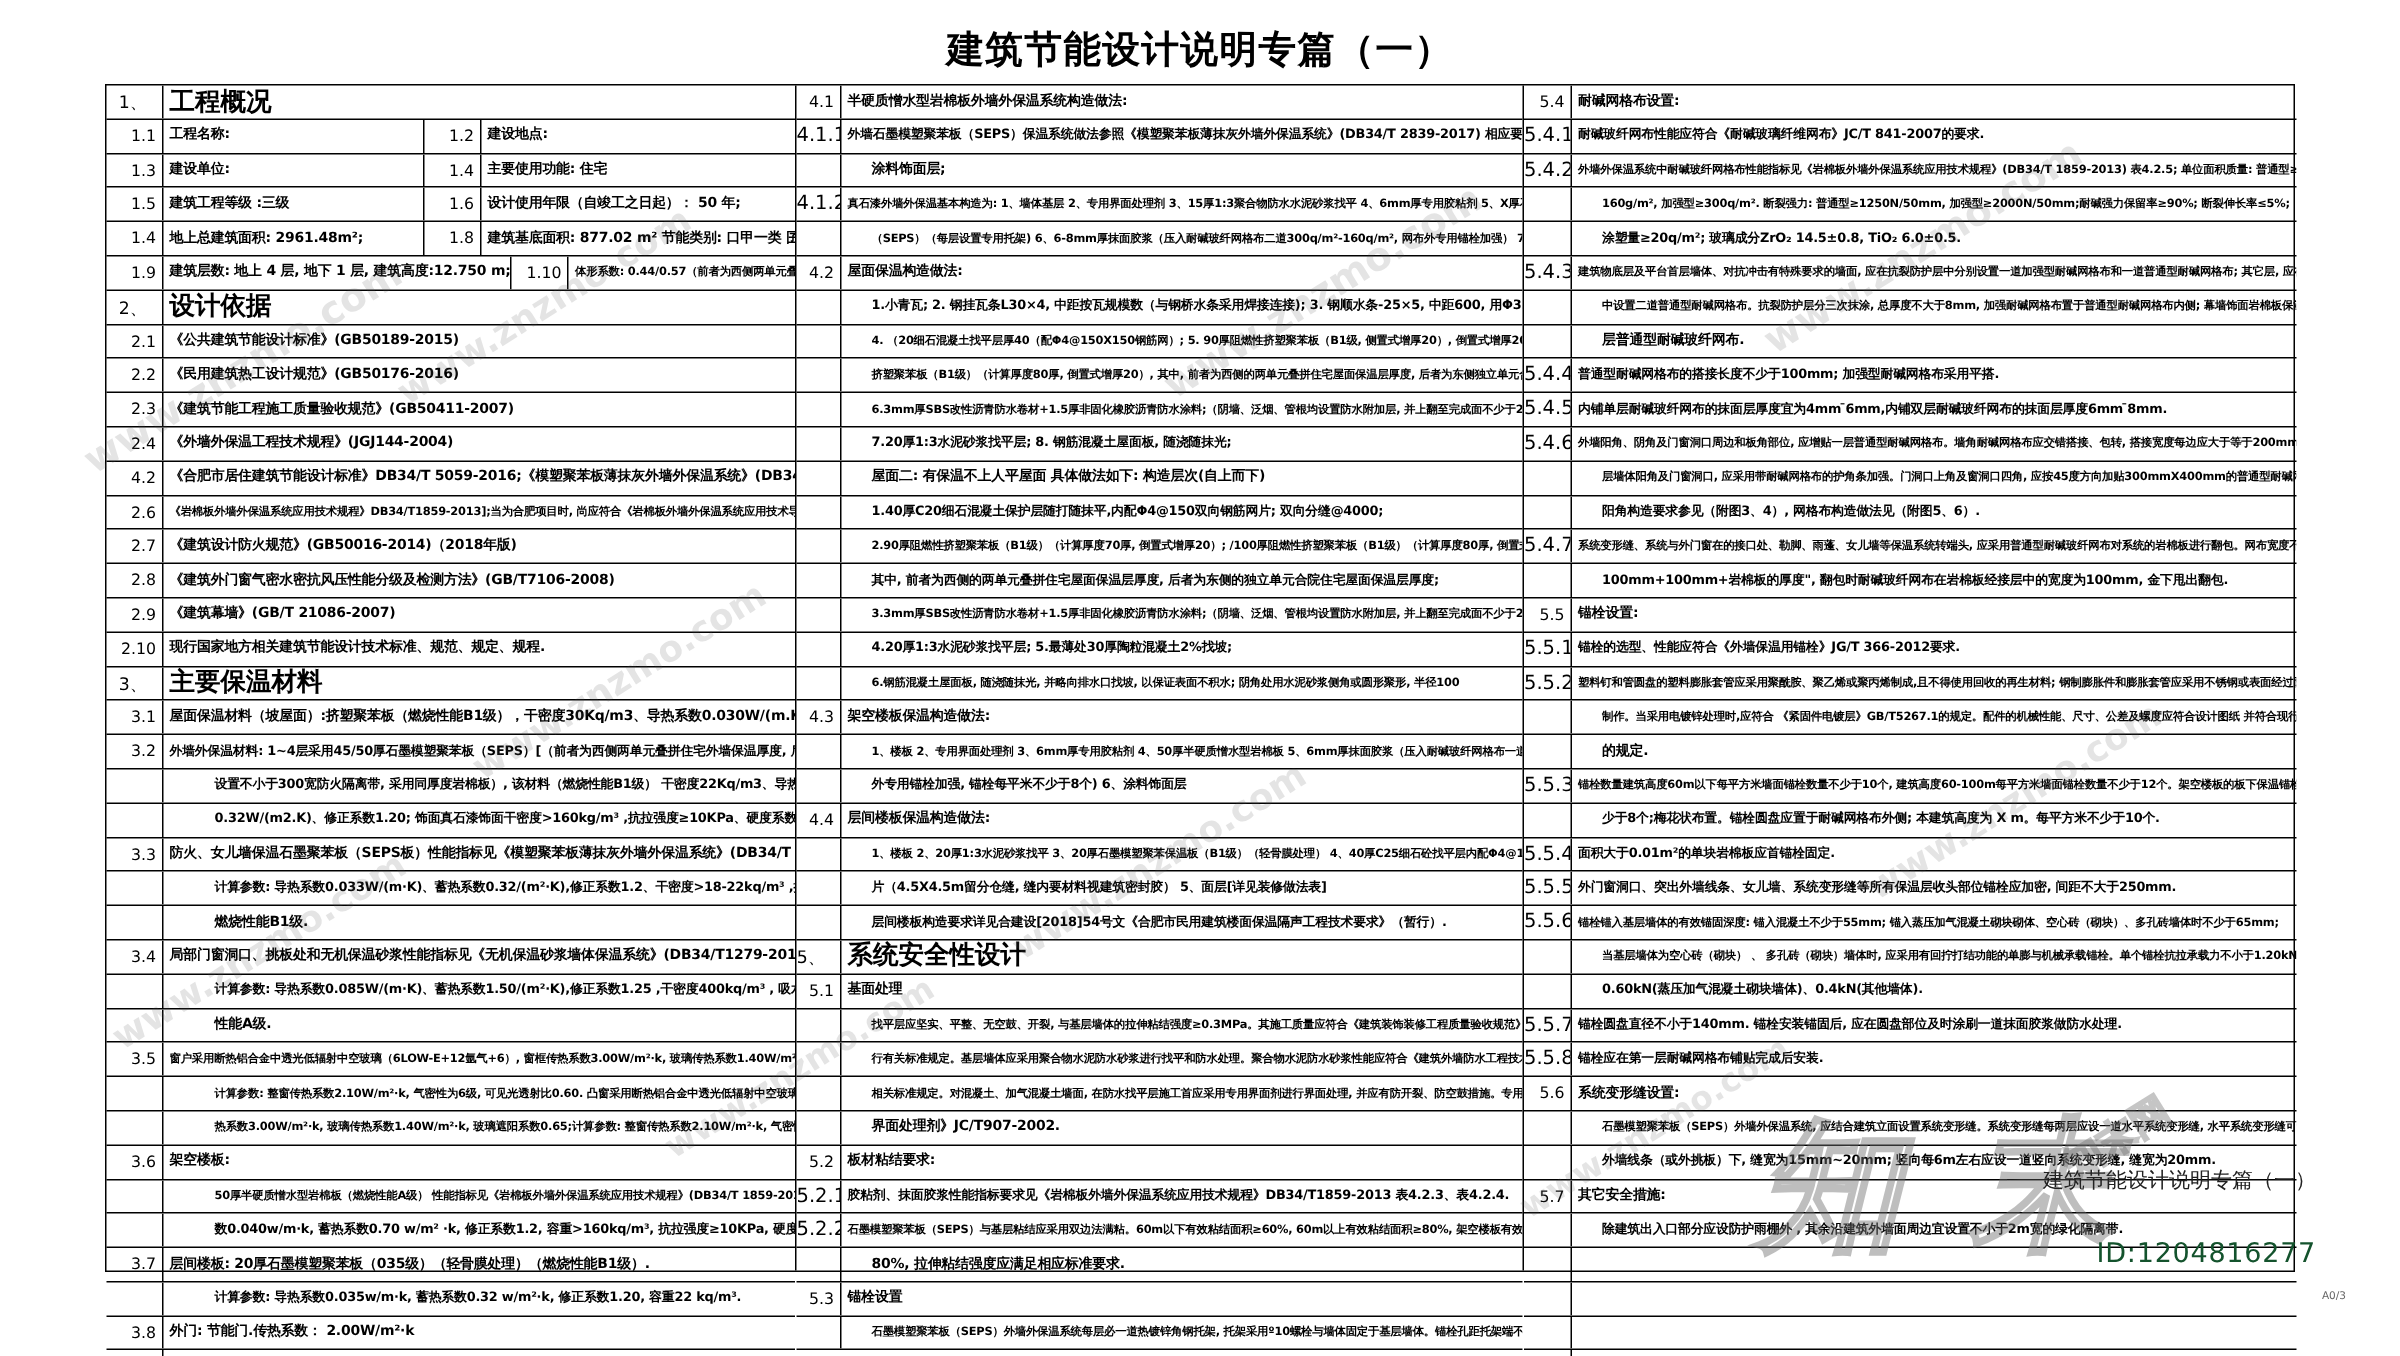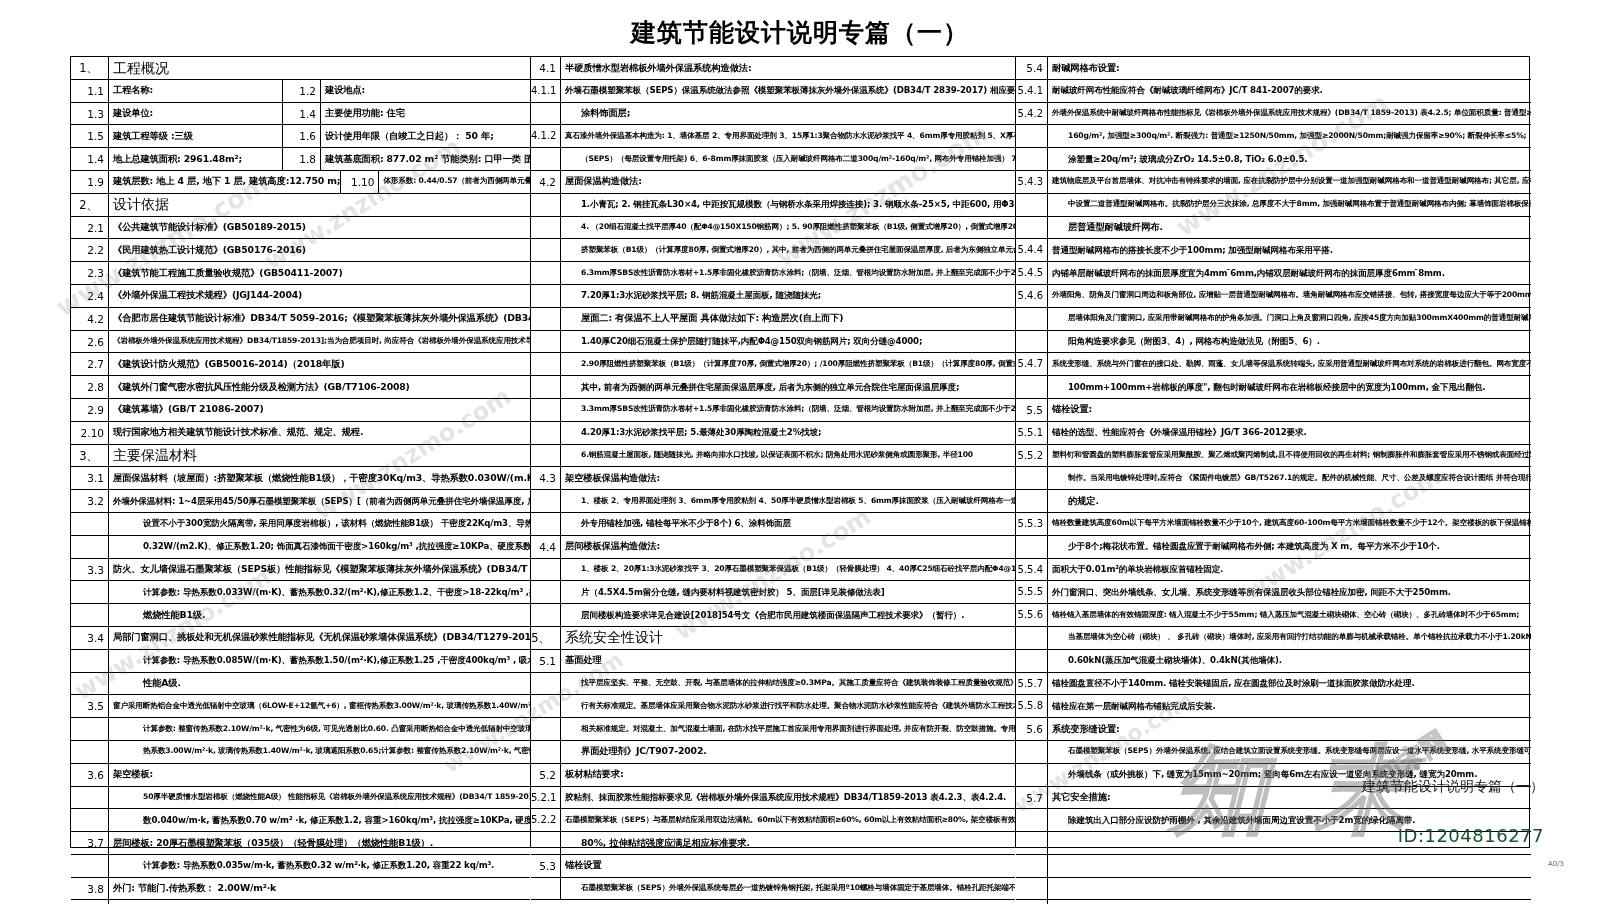--- a/index.html
+++ b/index.html
@@ -52,35 +52,35 @@
     color:#000;
     border-right:1px solid #000;
     height:100%;
     line-height:22.8px;
     white-space:nowrap;
     overflow:hidden;
   }
   #col-1 .num{width:38px;}
   #col-2 .num{width:30px;}
   #col-3 .num{width:32px;}
-  .num.sub{font-size:10px;}
+  .num.sub{font-size:13px;}
   .num.major{font-size:11.5px;padding-right:10px;}
   .txt{
     flex:1 1 auto;
     box-sizing:border-box;
     padding-left:4px;
     font-size:9.3px;
     line-height:22.8px;
     color:#000;
     white-space:nowrap;
     overflow:hidden;
     letter-spacing:-0.15px;
     font-weight:700;
   }
-  .txt.major{font-size:14px;font-weight:400;letter-spacing:0px;}
+  .txt.major{font-size:17px;font-weight:700;letter-spacing:0px;}
   .txt.indent{padding-left:34px;}
   .txt.indent2{padding-left:20px;}
   .txt.tiny{font-size:7.6px;}
   .txt.sm{font-size:8.6px;}
 
   
   .row.split{padding:0;}
   .half{
     display:flex;align-items:center;height:100%;
     box-sizing:border-box;

